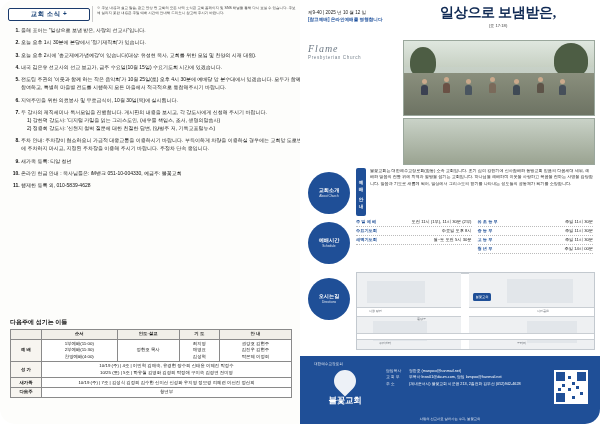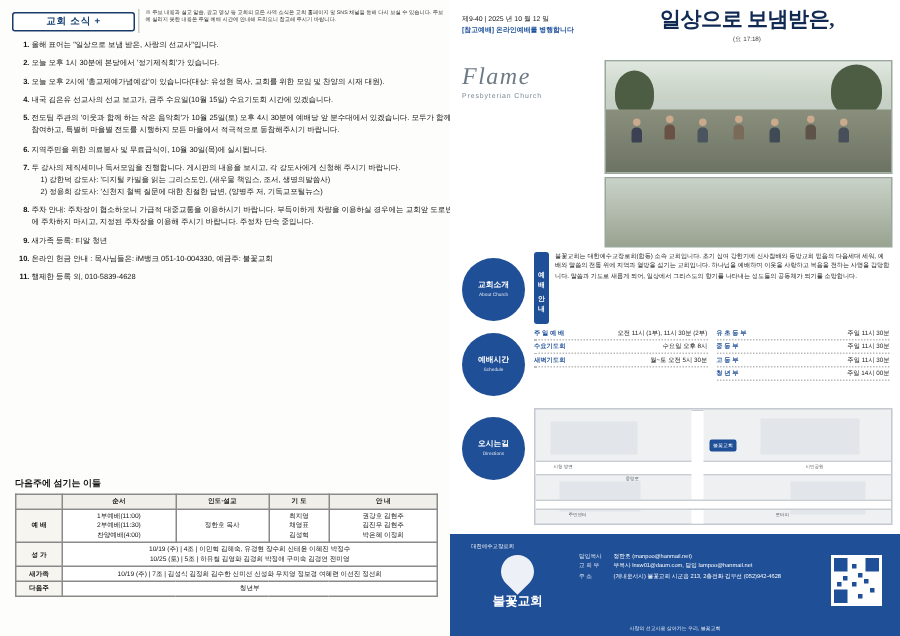--- a/index.html
+++ b/index.html
@@ -5,21 +5,21 @@
   html,body{margin:0;padding:0;}
   body{
     width:600px;height:424px;
     background:#ffffff;
     font-family:"Liberation Sans", sans-serif;
     font-size:5.2px;
     color:#111;
     overflow:hidden;
     position:relative;
   }
-  .page{position:relative;width:600px;height:424px;overflow:hidden;}
+  .page{position:relative;width:600px;height:424px;overflow:hidden;border-radius:15px;}
 
   
   .left{
     position:absolute;left:0;top:0;width:300px;height:424px;
     background:#fdfdfb;
     padding:0;
   }
   .notice-head{
     position:absolute;left:8px;top:8px;width:80px;height:11px;
     border:1px solid #1a3a6b;border-radius:2px;
@@ -90,21 +90,21 @@
     font-size:14px;font-weight:bold;color:#102a54;letter-spacing:-0.3px;
     display:block;margin-top:-1px;
   }
   .r-title .ref{font-size:4.2px;color:#444;display:block;margin-top:1px;}
 
   .church-mark{
     position:absolute;left:8px;top:44px;width:88px;
   }
   .church-mark .flame{
     font-family:"Liberation Serif", serif;
-    font-size:16px;color:#6e7a86;font-style:italic;letter-spacing:1px;
+    font-size:10px;color:#6e7a86;font-style:italic;letter-spacing:1px;
     line-height:1;
   }
   .church-mark .pres{
     font-size:4.6px;color:#7b8691;letter-spacing:.6px;margin-top:1px;
   }
 
   .photo{
     position:absolute;left:103px;top:40px;width:190px;height:74px;
     background:linear-gradient(#cfd9d2,#b9c2b4);
     border:1px solid #9aa79c;

